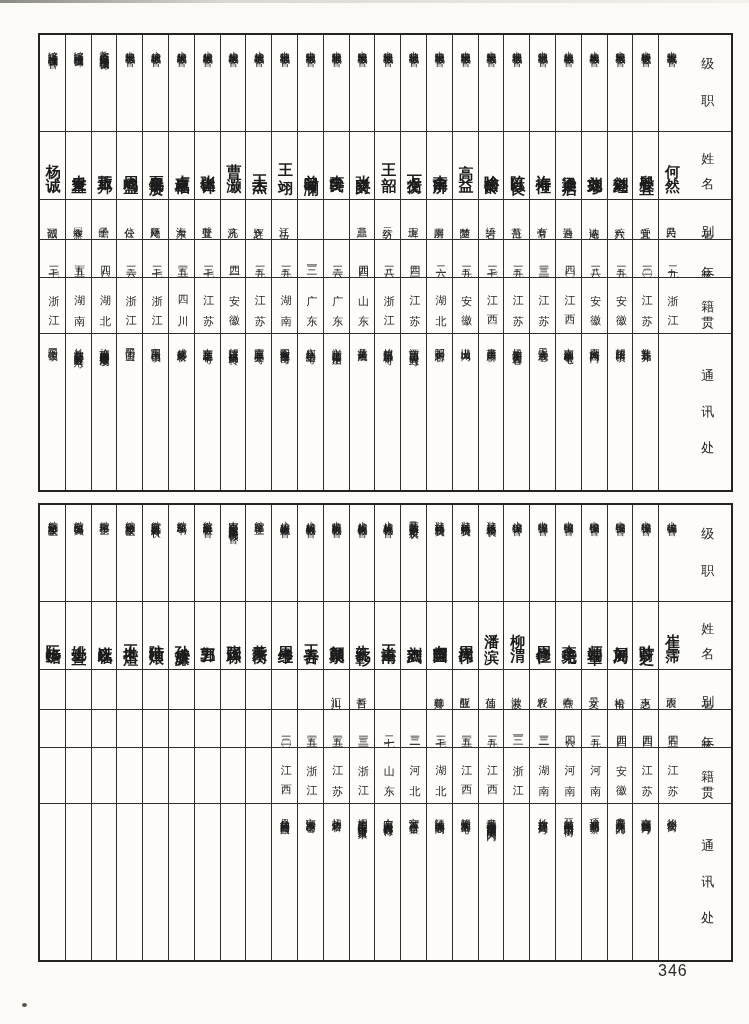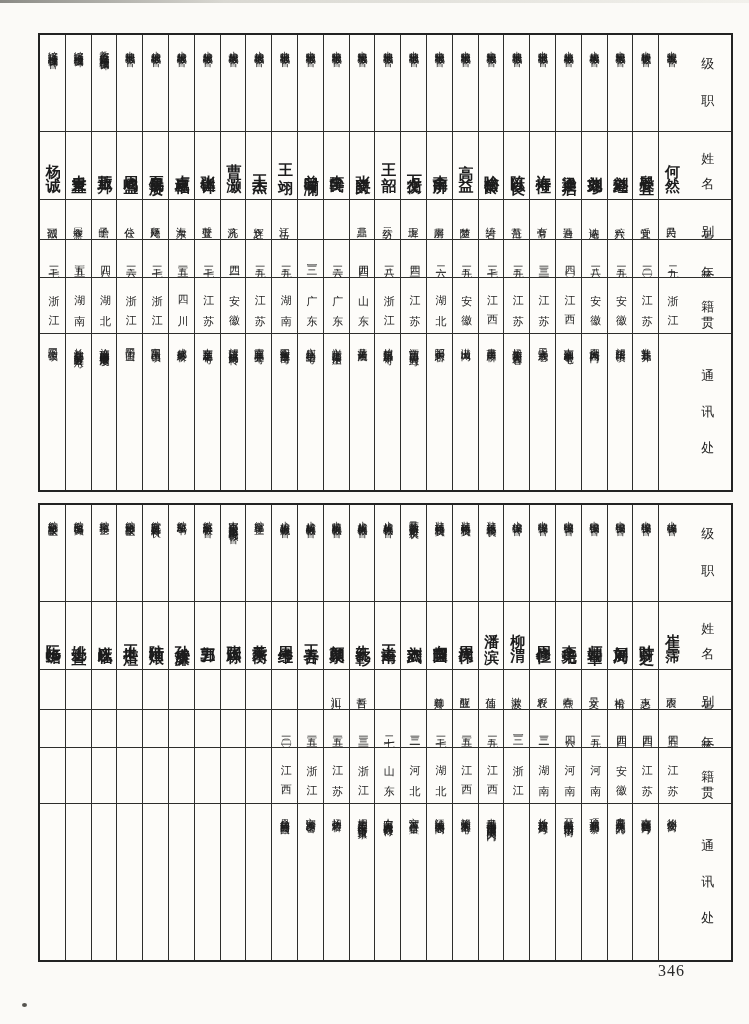--- a/index.html
+++ b/index.html
@@ -61,21 +61,21 @@
   
   .col.hdr .vt{font-size:13px;font-weight:500;}
   .col.hdr .r-rank .vt{letter-spacing:38px;}
   .col.hdr .r-name .vt{letter-spacing:24px;}
   .col.hdr .r-alias .vt{letter-spacing:5px;}
   .col.hdr .r-age .vt{letter-spacing:3px;}
   .col.hdr .r-native .vt{letter-spacing:16px;}
   .col.hdr .r-addr .vt{letter-spacing:36px;}
   .page-number{
     position:absolute;top:962px;left:658px;
-    font-family:Liberation Serif, serif;font-size:16px;color:#2a2a2a;
+    font-family:Liberation Sans, sans-serif;font-size:16px;color:#2a2a2a;
     letter-spacing:1px;
   }
   .speck{position:absolute;background:#55534e;border-radius:50%;}
 </style>
 </head>
 <body>
 
 <div class="page-edge-top"></div>
 
 <div id="table-top" class="roster-table">

